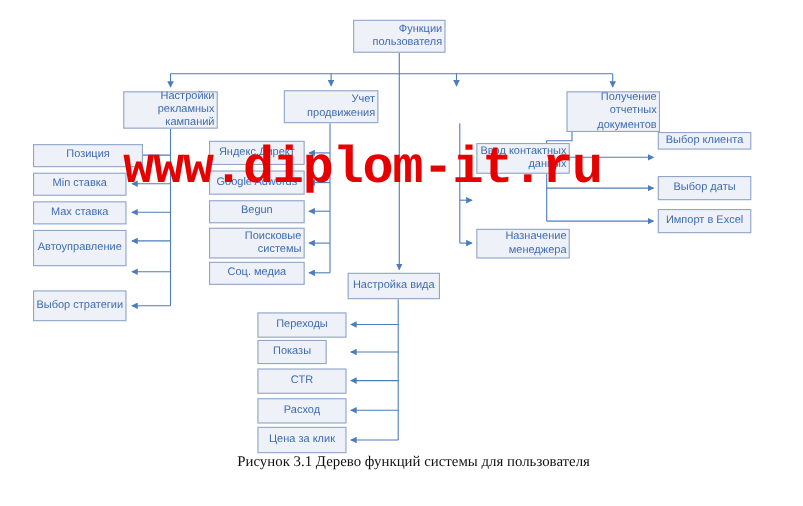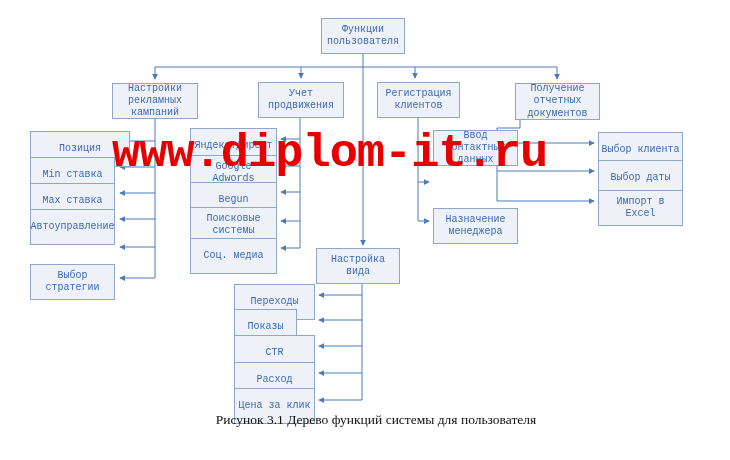--- a/index.html
+++ b/index.html
@@ -1,20 +1,20 @@
 <!DOCTYPE html>
 <html><head>
 <meta charset="utf-8">
 <style>
   html,body{margin:0;padding:0;background:#fff;}
   #canvas{position:relative;width:730px;height:460px;background:#fff;overflow:hidden;
           font-family:"Liberation Sans",sans-serif;}
   .node{position:absolute;background:#eef1f7;border:1px solid #8fa6c9;color:#3d6bb3;
-        display:flex;align-items:center;justify-content:center;text-align:center;
-        font-size:10px;line-height:1.22;box-sizing:border-box;padding:17px 2px;font-family:Liberation Mono, monospace;}
+        display:flex;align-items:center;justify-content:center;text-align:right;
+        font-size:10px;line-height:1.22;box-sizing:border-box;padding:7px 2px;}
   #connectors{position:absolute;left:0;top:0;z-index:1;}
   .node{z-index:2;}
   #watermark{position:absolute;left:112px;top:128px;z-index:10;
              font-weight:bold;font-size:47px;letter-spacing:-1px;line-height:52px;
              font-family:Liberation Mono, monospace;}
   #caption{position:absolute;left:0;top:412px;width:730px;text-align:center;
            font-family:"Liberation Serif",serif;font-size:13.5px;color:#111;z-index:2;margin-left:11px;}
 </style>
 </head>
 <body>
@@ -68,39 +68,38 @@
       <path d="M362,346 H319" marker-end="url(#ar)"></path>
       <path d="M362,373 H319" marker-end="url(#ar)"></path>
       <path d="M362,400 H319" marker-end="url(#ar)"></path>
     </g>
   </svg>
 
   <div class="node" style="left:321px;top:18px;width:84px;height:30px">Функции пользователя</div>
 
   <div class="node" style="left:112px;top:83px;width:86px;height:34px">Настройки рекламных кампаний</div>
   <div class="node" style="left:258px;top:82px;width:86px;height:30px">Учет продвижения</div>
-  <div class="node" style="left:377px;top:82px;width:83px;height:30px">Регистрация клиентов</div>
   <div class="node" style="left:515px;top:83px;width:85px;height:37px">Получение отчетных документов</div>
 
   <div class="node" style="left:30px;top:131px;width:100px;height:21px">Позиция</div>
   <div class="node" style="left:30px;top:157px;width:85px;height:21px">Min ставка</div>
   <div class="node" style="left:30px;top:183px;width:85px;height:21px">Max ставка</div>
   <div class="node" style="left:30px;top:209px;width:85px;height:33px">Автоуправление</div>
   <div class="node" style="left:30px;top:264px;width:85px;height:28px">Выбор стратегии</div>
 
   <div class="node" style="left:190px;top:128px;width:87px;height:22px">Яндекс.Директ</div>
   <div class="node" style="left:190px;top:155px;width:87px;height:22px">Google Adwords</div>
   <div class="node" style="left:190px;top:182px;width:87px;height:21px">Begun</div>
   <div class="node" style="left:190px;top:207px;width:87px;height:28px">Поисковые системы</div>
   <div class="node" style="left:190px;top:238px;width:87px;height:21px">Соц. медиа</div>
 
   <div class="node" style="left:433px;top:130px;width:85px;height:28px">Ввод контактных данных</div>
   <div class="node" style="left:433px;top:208px;width:85px;height:27px">Назначение менеджера</div>
 
-  <div class="node" style="left:598px;top:132px;width:85px;height:14px">Выбор клиента</div>
+  <div class="node" style="left:598px;top:120px;width:85px;height:14px">Выбор клиента</div>
   <div class="node" style="left:598px;top:160px;width:85px;height:22px">Выбор даты</div>
   <div class="node" style="left:598px;top:190px;width:85px;height:22px">Импорт в Excel</div>
 
   <div class="node" style="left:316px;top:248px;width:84px;height:24px">Настройка вида</div>
   <div class="node" style="left:234px;top:284px;width:81px;height:23px">Переходы</div>
   <div class="node" style="left:234px;top:309px;width:63px;height:22px">Показы</div>
   <div class="node" style="left:234px;top:335px;width:81px;height:23px">CTR</div>
   <div class="node" style="left:234px;top:362px;width:81px;height:23px">Расход</div>
   <div class="node" style="left:234px;top:388px;width:81px;height:24px">Цена за клик</div>
 

